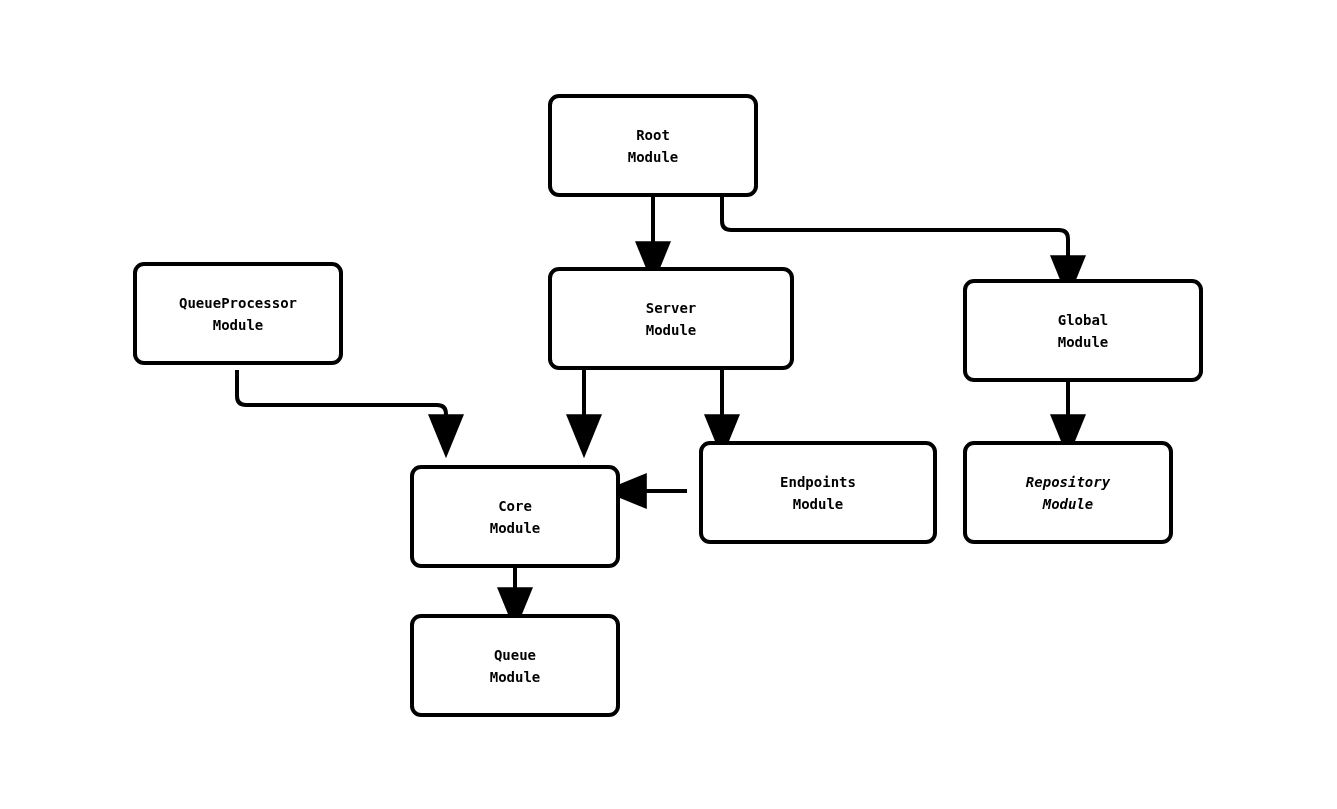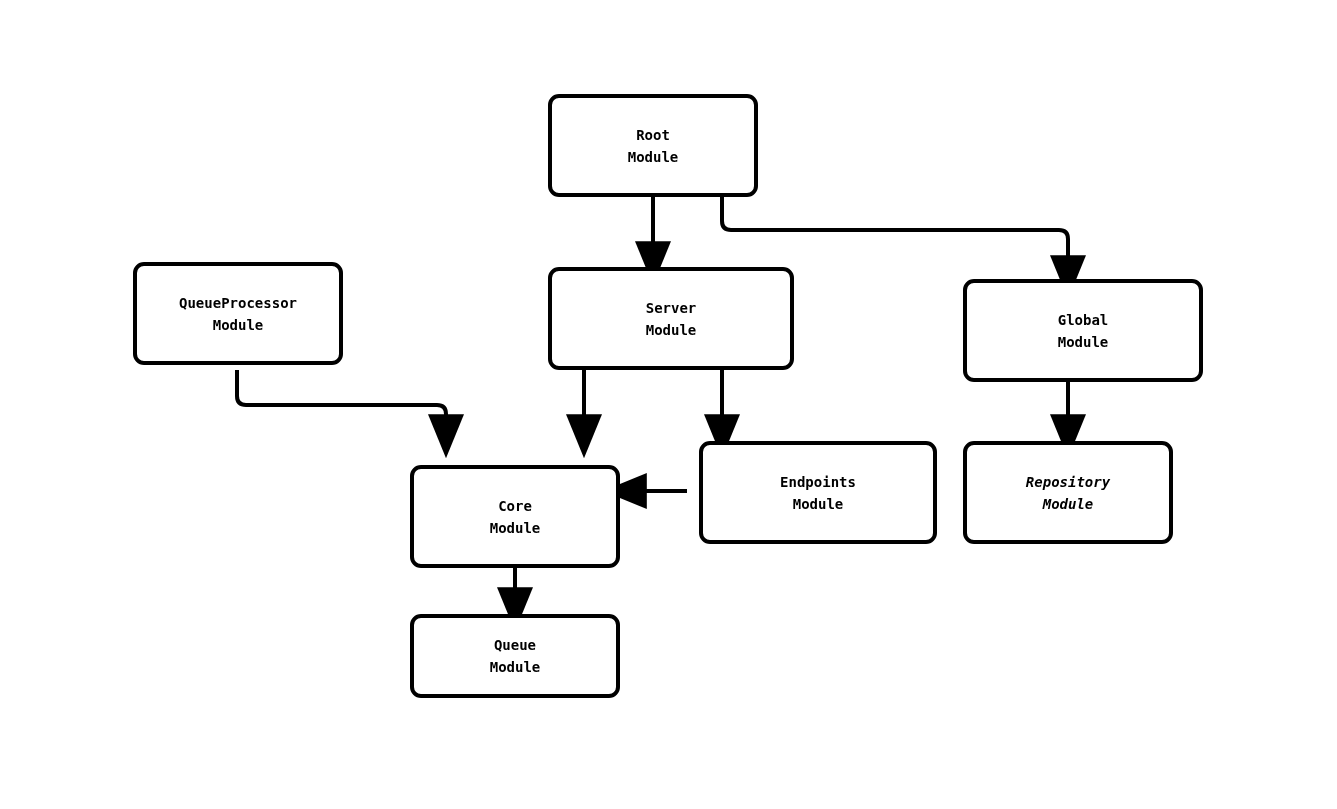--- a/index.html
+++ b/index.html
@@ -102,18 +102,18 @@
 Module</span>
   </div>
   <div class="node" style="left: 687px; top: 441px; width: 238px; height: 103px; margin-left: 12px;">
     <span class="node-label">Endpoints
 Module</span>
   </div>
   <div class="node" style="left: 963px; top: 441px; width: 210px; height: 103px; font-style: italic;">
     <span class="node-label">Repository
 Module</span>
   </div>
-  <div class="node" style="left: 410px; top: 614px; width: 210px; height: 84px;">
+  <div class="node" style="left: 410px; top: 614px; width: 210px; height: 103px;">
     <span class="node-label">Queue
 Module</span>
   </div>
 
 </div>
 
 </body></html>

